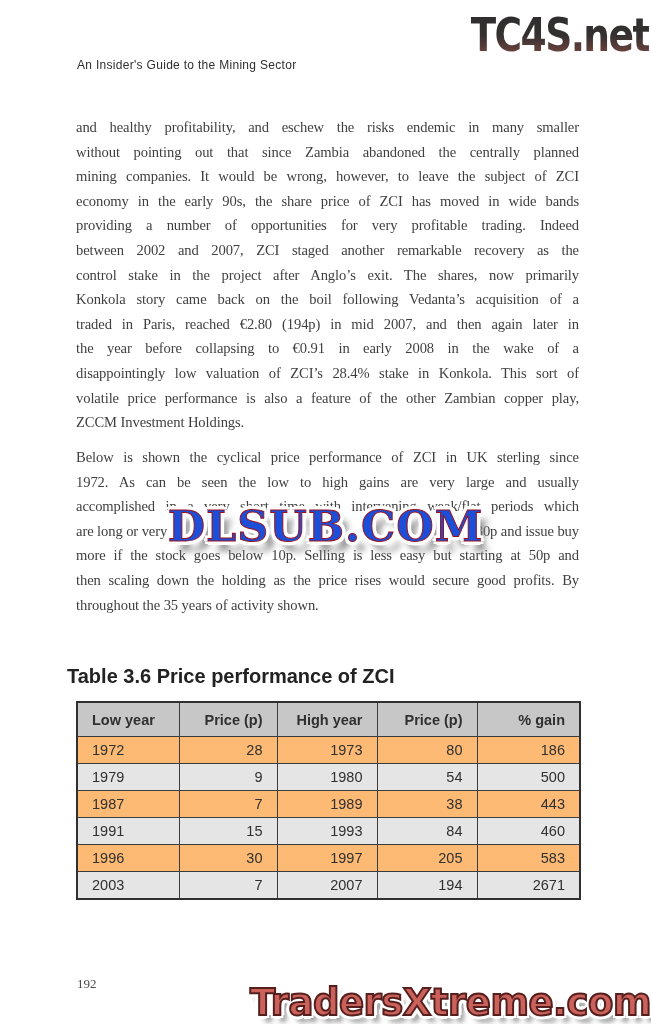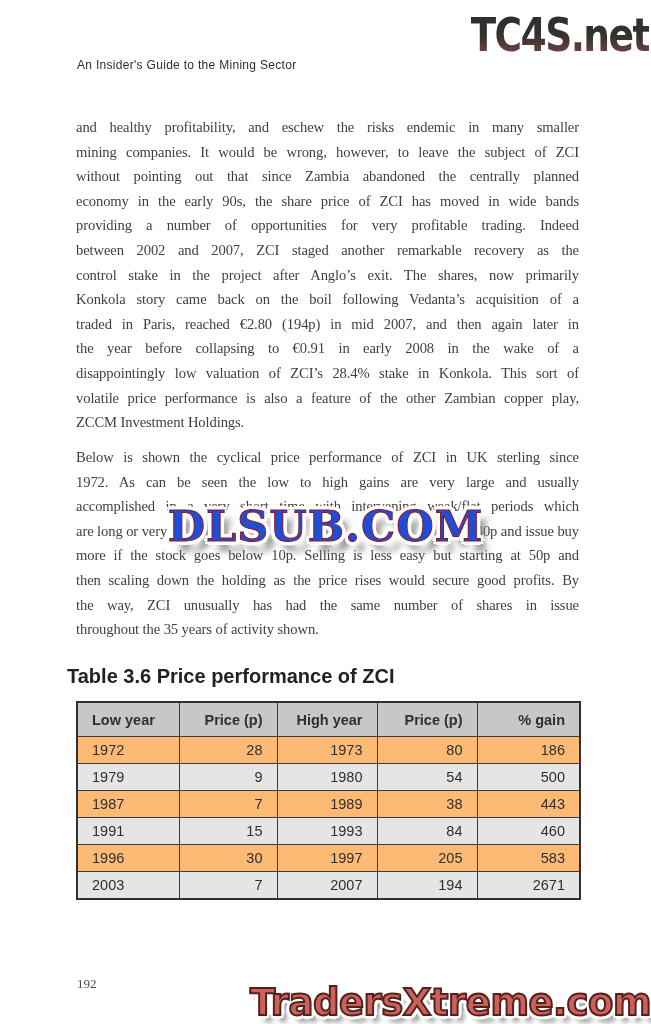--- a/index.html
+++ b/index.html
@@ -95,22 +95,22 @@
 <body>
 
 <div class="page">
 
   <div class="running-head">An Insider's Guide to the Mining Sector</div>
 
   <div class="wm-tc4s">TC4S.net</div>
 
   <div class="para p1">
     <div class="jline">and healthy profitability, and eschew the risks endemic in many smaller</div>
+    <div class="jline">without pointing out that since Zambia abandoned the centrally planned</div>
     <div class="jline">mining companies. It would be wrong, however, to leave the subject of ZCI</div>
-    <div class="jline">without pointing out that since Zambia abandoned the centrally planned</div>
     <div class="jline">economy in the early 90s, the share price of ZCI has moved in wide bands</div>
     <div class="jline">providing a number of opportunities for very profitable trading. Indeed</div>
     <div class="jline">between 2002 and 2007, ZCI staged another remarkable recovery as the</div>
     <div class="jline">control stake in the project after Anglo’s exit. The shares, now primarily</div>
     <div class="jline">Konkola story came back on the boil following Vedanta’s acquisition of a</div>
     <div class="jline">traded in Paris, reached €2.80 (194p) in mid 2007, and then again later in</div>
     <div class="jline">the year before collapsing to €0.91 in early 2008 in the wake of a</div>
     <div class="jline">disappointingly low valuation of ZCI’s 28.4% stake in Konkola. This sort of</div>
     <div class="jline">volatile price performance is also a feature of the other Zambian copper play,</div>
     <div class="lastline">ZCCM Investment Holdings.</div>
@@ -119,21 +119,20 @@
   <div class="para p2">
     <div class="jline">Below is shown the cyclical price performance of ZCI in UK sterling since</div>
     <div class="jline">1972. As can be seen the low to high gains are very large and usually</div>
     <div class="jline">accomplished in a very short time with intervening weak/flat periods which</div>
     <div class="splitline">
       <span>are long or very l</span>
       <span>30p and issue buy</span>
     </div>
     <div class="jline">more if the stock goes below 10p. Selling is less easy but starting at 50p and</div>
     <div class="jline">then scaling down the holding as the price rises would secure good profits. By</div>
-    <div class="jline">the way, ZCI unusually has had the same number of shares in issue</div>
     <div class="lastline">throughout the 35 years of activity shown.</div>
   </div>
 
   <div class="wm-dlsub">DLSUB.COM</div>
 
   <div class="caption">Table 3.6 Price performance of ZCI</div>
 
   <table class="price">
     <colgroup>
       <col style="width:102px">

